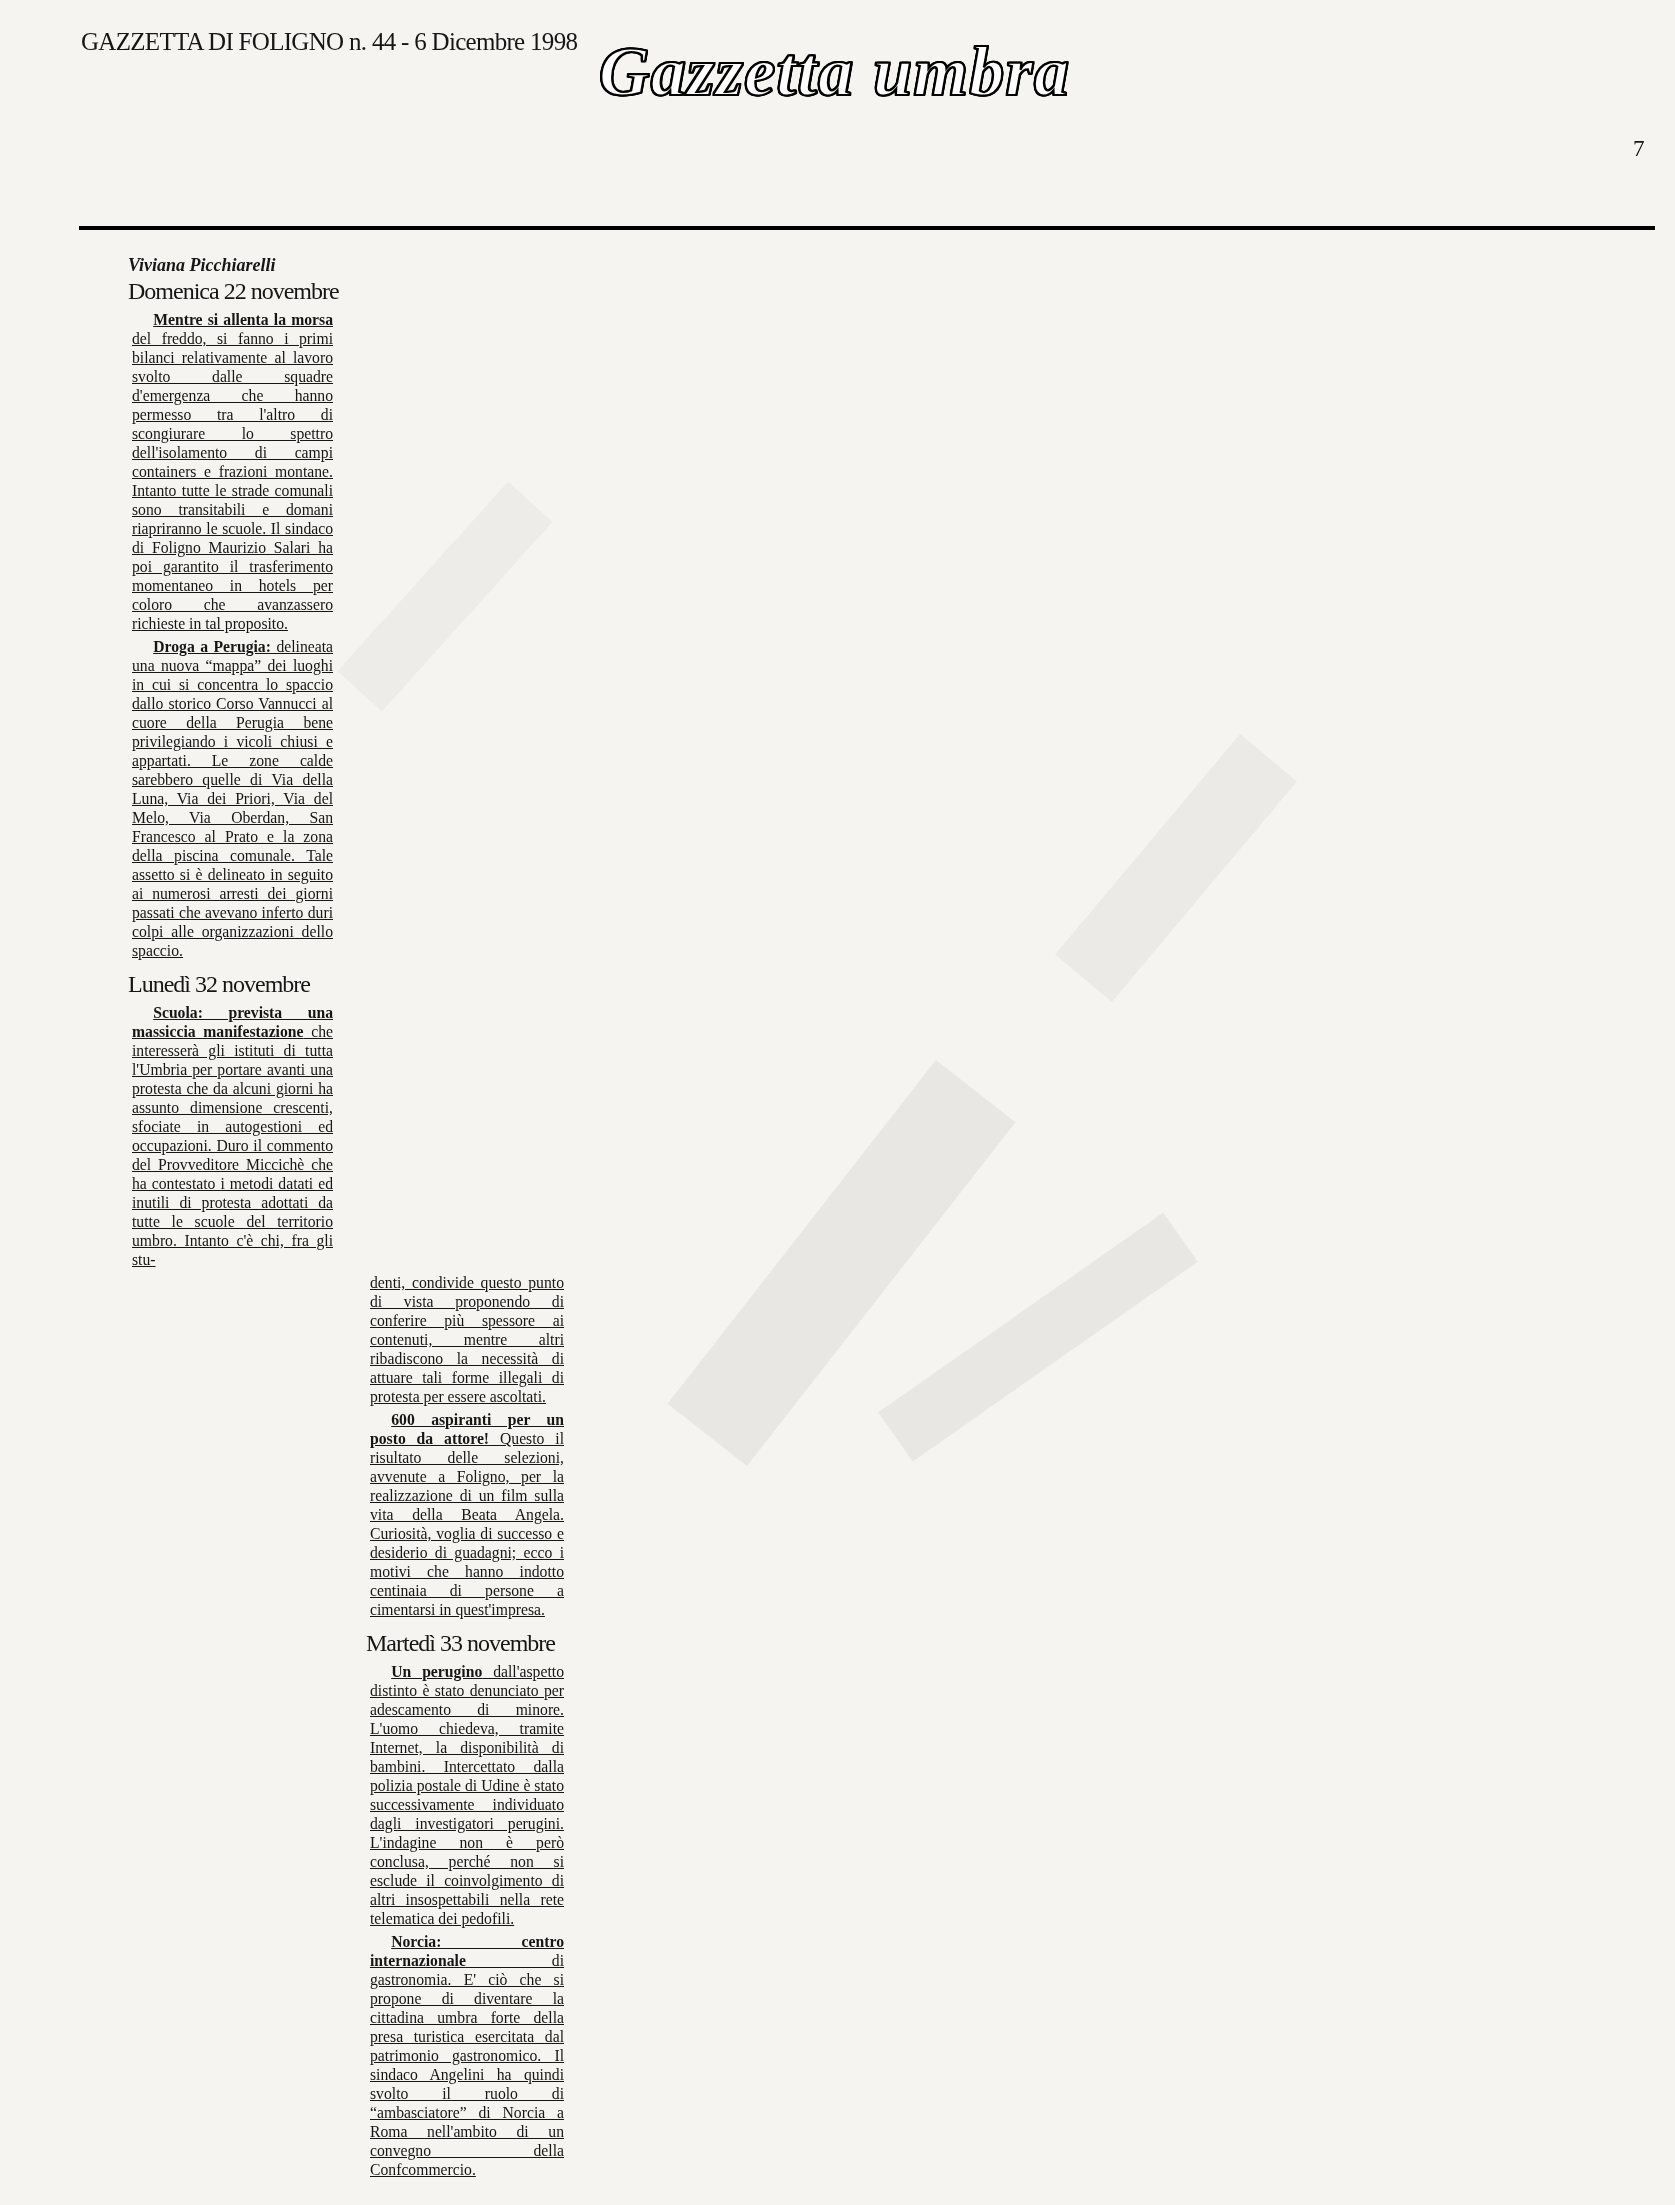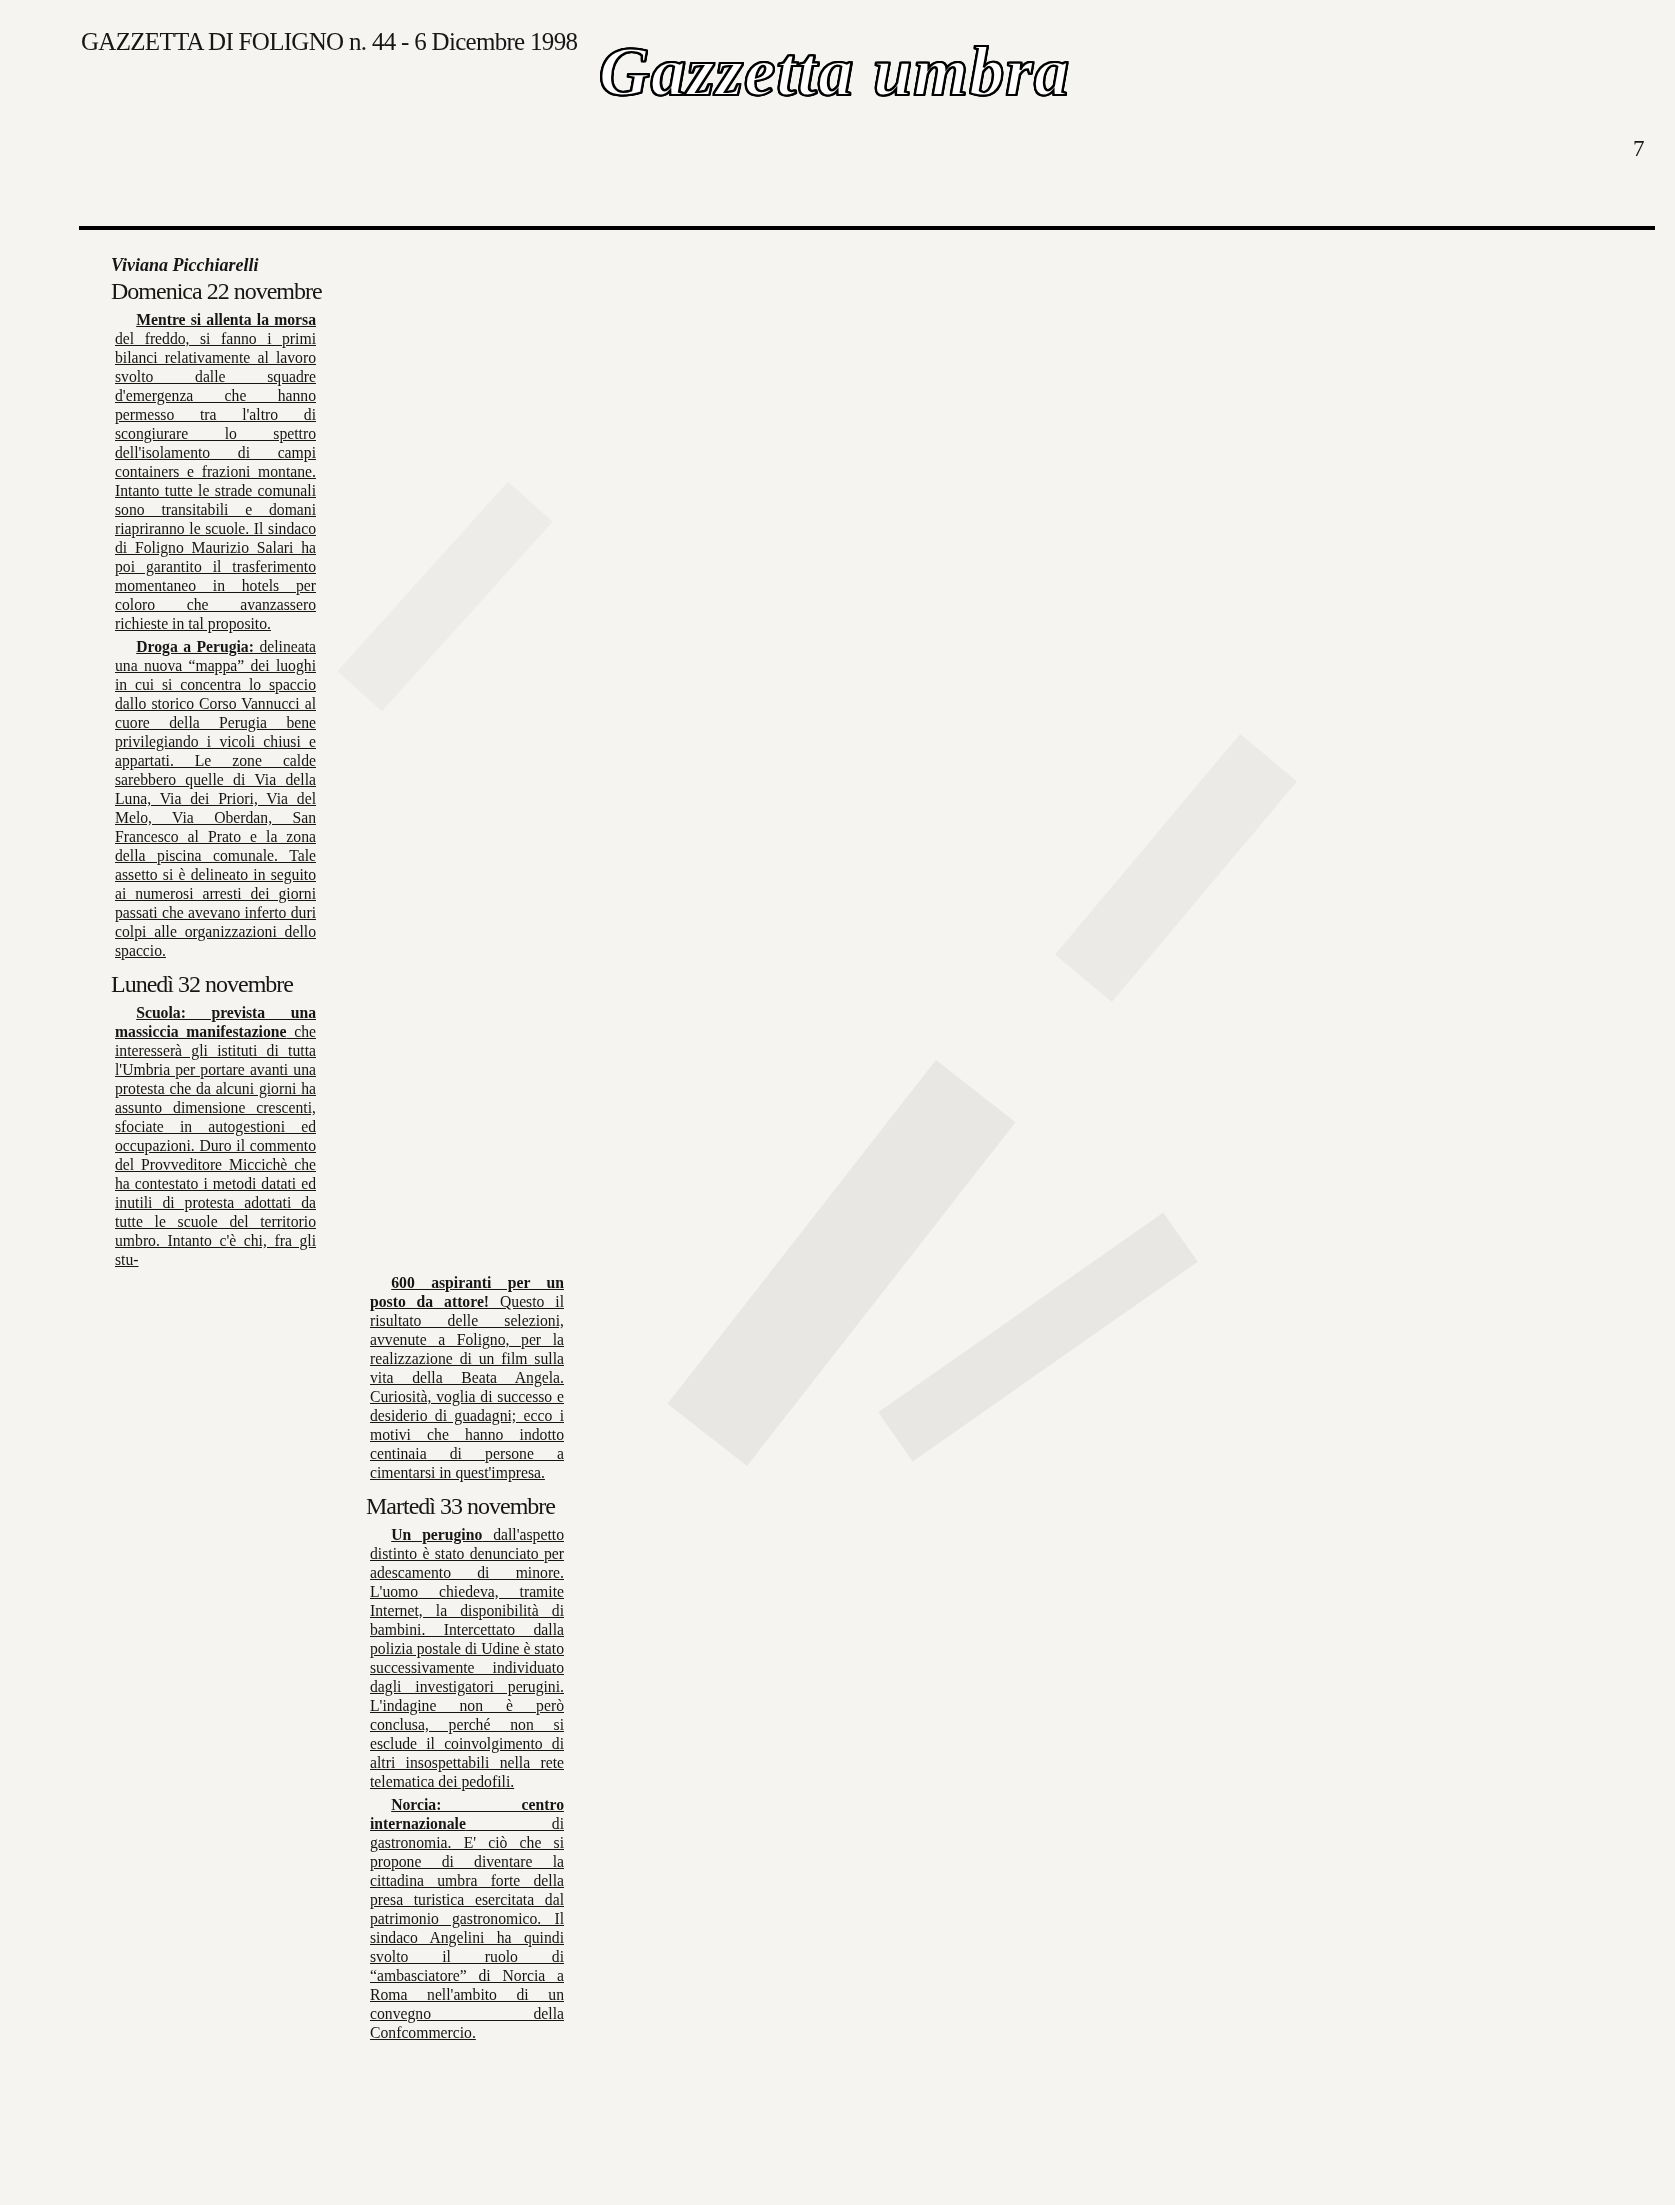--- a/index.html
+++ b/index.html
@@ -23,21 +23,21 @@
   .header-rule{left:50px;top:92px;width:1576px;height:4px;background:#000;}
 
   
   .chron{font-size:15.7px;line-height:19px;text-align:justify;}
   .chron p{margin:4px;text-indent:1.35em;text-decoration:underline;}
   .chron p.cont{text-indent:0;}
   .byline{font-style:italic;font-weight:700;font-size:18px;margin-bottom:2.7px;}
   .day-h{font-size:24px;font-weight:400;line-height:1.12;letter-spacing:-1px;
          margin:10.7px 0 5.4px 0;white-space:nowrap;}
   .day-h.first{margin-top:0;}
-  #col1{left:82px;top:118px;width:209px;}
+  #col1{left:99px;top:118px;width:209px;}
   #col2{left:337px;top:118px;width:202px;}
 </style>
 </head>
 <body>
 
 <div class="page">
 
   <div class="wm" style="left:791px;top:1045px;width:101px;height:436px;transform:rotate(38deg);opacity:.13;"></div>
   <div class="wm" style="left:864px;top:1307px;width:348px;height:60px;transform:rotate(-35deg);opacity:.12;"></div>
   <div class="wm" style="left:1139px;top:724px;width:74px;height:288px;transform:rotate(40deg);opacity:.10;"></div>
@@ -51,20 +51,21 @@
   <div id="col1" class="abs chron z">
     <div class="byline">Viviana Picchiarelli</div>
     <h2 class="day-h first">Domenica 22 novembre</h2>
     <p class="para"><b>Mentre si allenta la morsa</b><span> del freddo, si fanno i primi bilanci relativamente al lavoro svolto dalle squadre d'emergenza che hanno permesso tra l'altro di scongiurare lo spettro dell'isolamento di campi containers e frazioni montane. Intanto tutte le strade comunali sono transitabili e domani riapriranno le scuole. Il sindaco di Foligno Maurizio Salari ha poi garantito il trasferimento momentaneo in hotels per coloro che avanzassero richieste in tal proposito.</span></p>
     <p class="para"><b>Droga a Perugia:</b><span> delineata una nuova “mappa” dei luoghi in cui si concentra lo spaccio dallo storico Corso Vannucci al cuore della Perugia bene privilegiando i vicoli chiusi e appartati. Le zone calde sarebbero quelle di Via della Luna, Via dei Priori, Via del Melo, Via Oberdan, San Francesco al Prato e la zona della piscina comunale. Tale assetto si è delineato in seguito ai numerosi arresti dei giorni passati che avevano inferto duri colpi alle organizzazioni dello spaccio.</span></p>
     <h2 class="day-h">Lunedì 32 novembre</h2>
     <p class="para"><b>Scuola: prevista una massiccia manifestazione</b><span> che interesserà gli istituti di tutta l'Umbria per portare avanti una protesta che da alcuni giorni ha assunto dimensione crescenti, sfociate in autogestioni ed occupazioni. Duro il commento del Provveditore Miccichè che ha contestato i metodi datati ed inutili di protesta adottati da tutte le scuole del territorio umbro. Intanto c'è chi, fra gli stu-</span></p>
   </div>
 
   <div id="col2" class="abs chron z">
+    <p class="cont"><span>denti, condivide questo punto di vista proponendo di conferire più spessore ai contenuti, mentre altri ribadiscono la necessità di attuare tali forme illegali di protesta per essere ascoltati.</span></p>
     <p class="para"><b>600 aspiranti per un posto da attore!</b><span> Questo il risultato delle selezioni, avvenute a Foligno, per la realizzazione di un film sulla vita della Beata Angela. Curiosità, voglia di successo e desiderio di guadagni; ecco i motivi che hanno indotto centinaia di persone a cimentarsi in quest'impresa.</span></p>
     <h2 class="day-h">Martedì 33 novembre</h2>
     <p class="para"><b>Un perugino</b><span> dall'aspetto distinto è stato denunciato per adescamento di minore. L'uomo chiedeva, tramite Internet, la disponibilità di bambini. Intercettato dalla polizia postale di Udine è stato successivamente individuato dagli investigatori perugini. L'indagine non è però conclusa, perché non si esclude il coinvolgimento di altri insospettabili nella rete telematica dei pedofili.</span></p>
     <p class="para"><b>Norcia: centro internazionale</b><span> di gastronomia. E' ciò che si propone di diventare la cittadina umbra forte della presa turistica esercitata dal patrimonio gastronomico. Il sindaco Angelini ha quindi svolto il ruolo di “ambasciatore” di Norcia a Roma nell'ambito di un convegno della Confcommercio.</span></p>
   </div>
 
 </div>
 
 
 </body></html>

